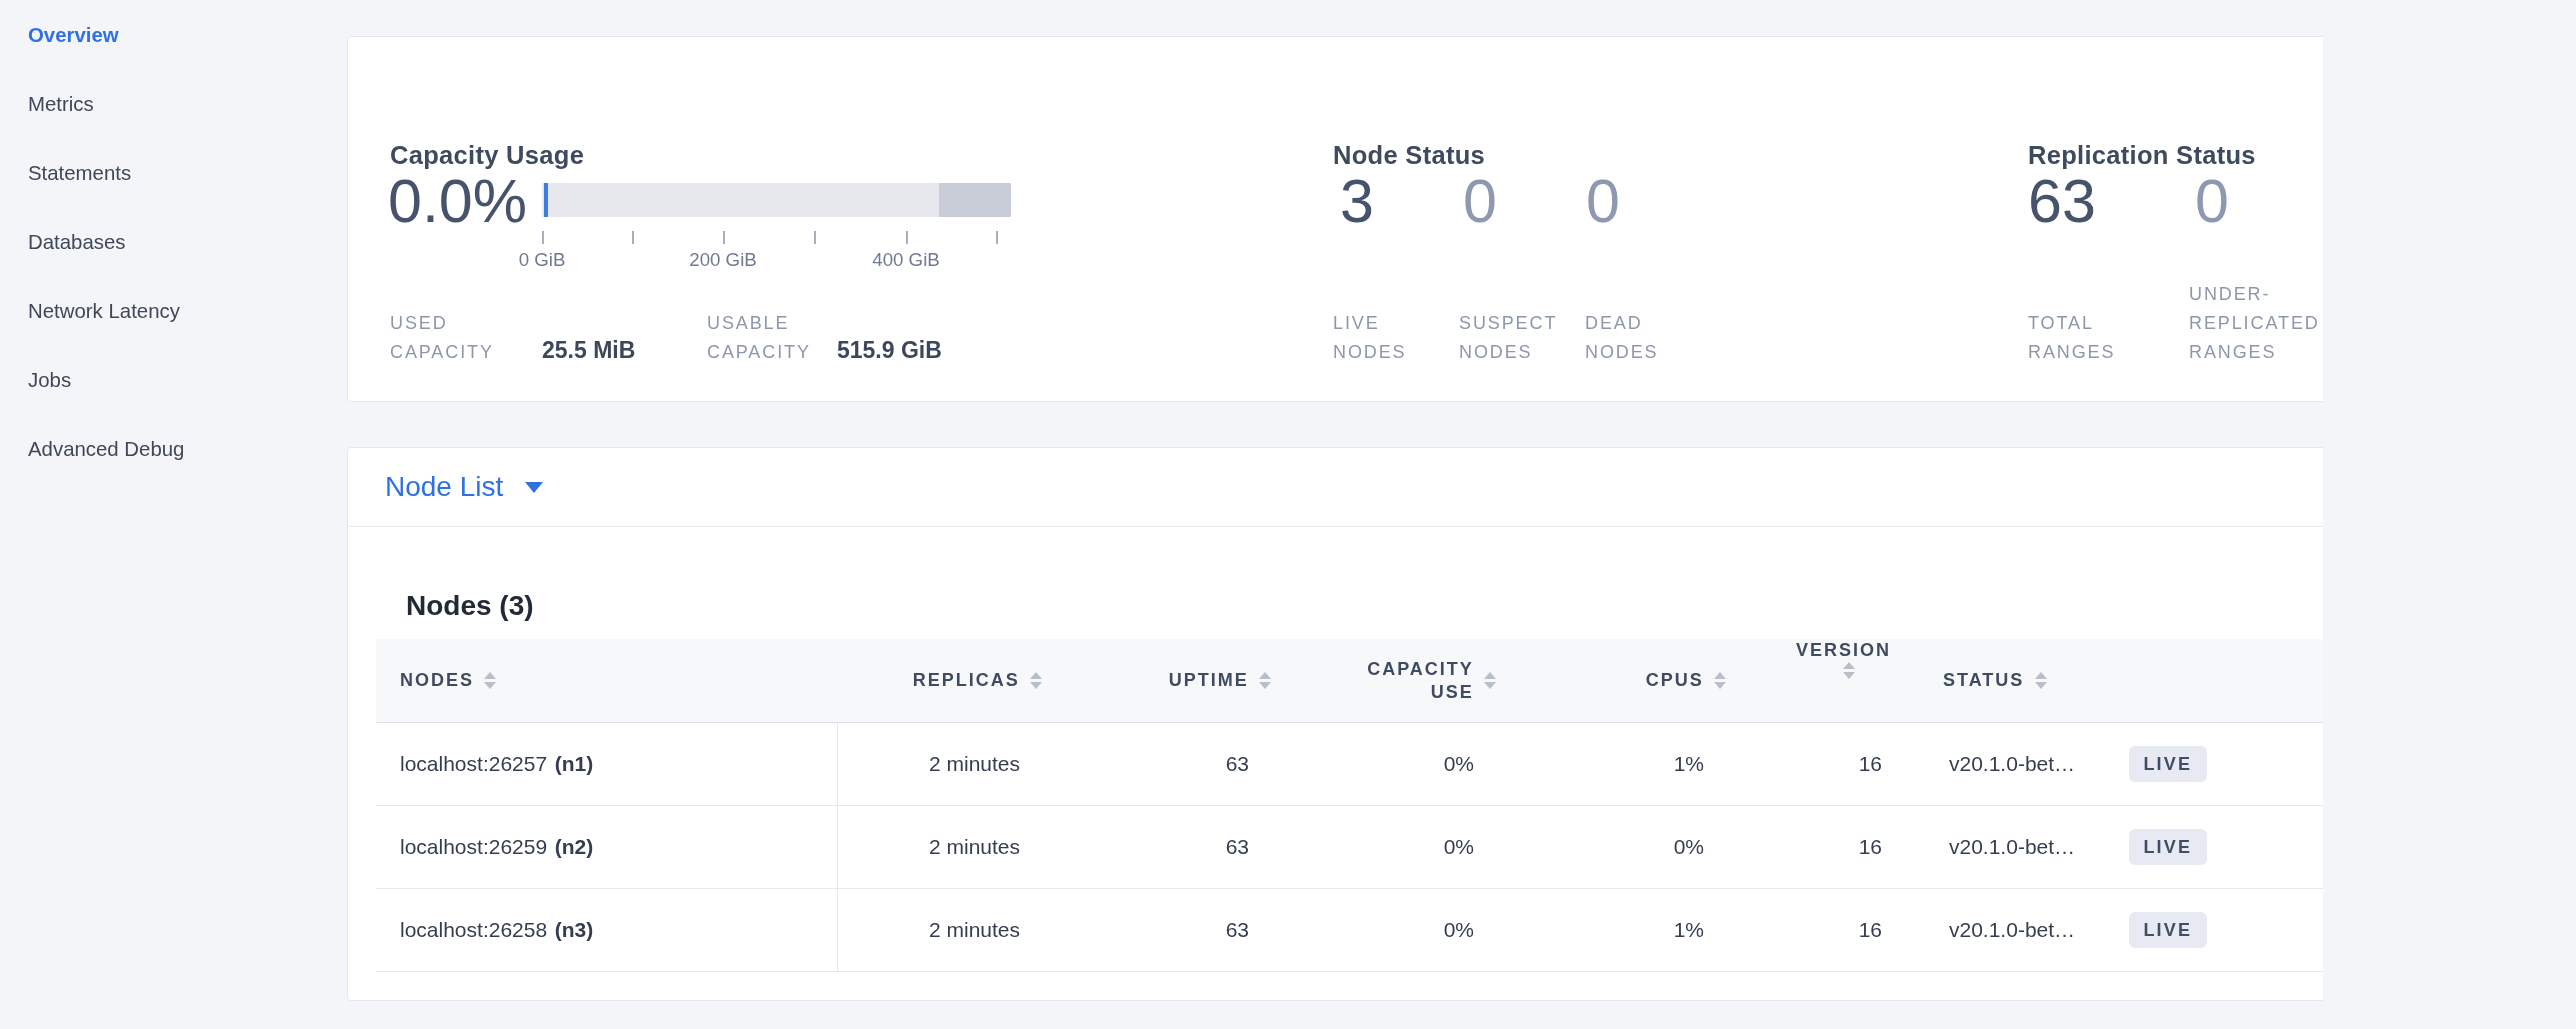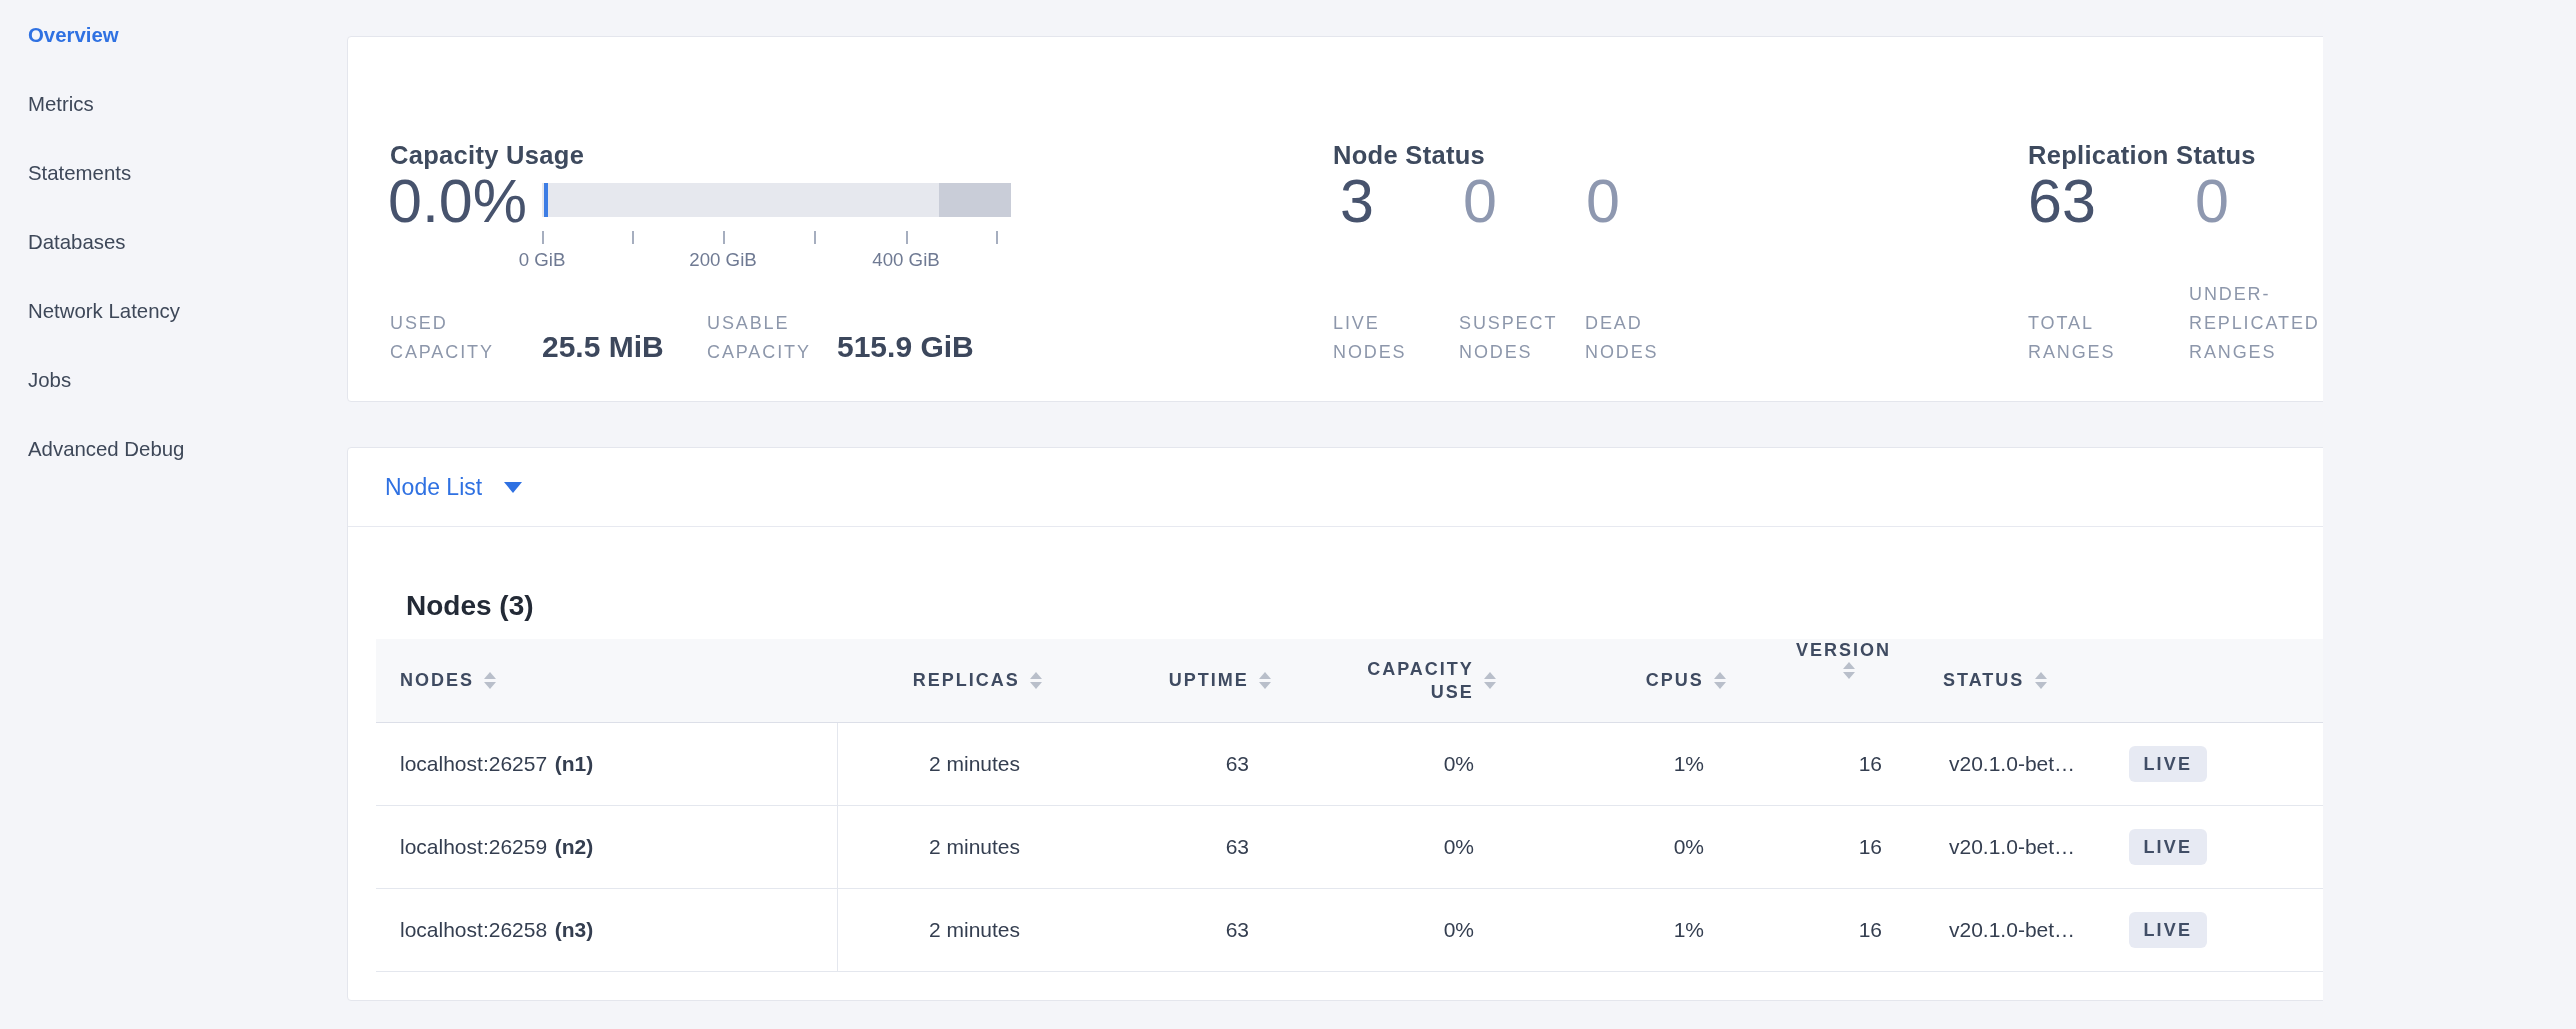--- a/index.html
+++ b/index.html
@@ -21,25 +21,25 @@
   .big.muted{color:#8e98b0;}
 
   
   .cap-bar{position:absolute;left:194px;top:146px;width:469px;height:34px;background:#e6e8ee;}
   .bar-dark{position:absolute;left:397px;top:0;width:72px;height:34px;background:#c9cdd8;}
   .bar-used{position:absolute;left:1.7px;top:0;width:4.2px;height:34px;background:#3d7de4;}
   .tick{position:absolute;top:194px;width:1.7px;height:12.7px;background:#a6aebf;}
   .tick-label{position:absolute;top:212px;font-size:18.7px;color:#6f7a93;transform:translateX(-50%);white-space:nowrap;}
 
   .stat-label{position:absolute;bottom:34px;font-size:18px;letter-spacing:1.9px;color:#8d97ab;line-height:29px;white-space:pre-line;}
-  .stat-value{position:absolute;bottom:39px;font-size:30px;font-weight:700;color:#3c475c;line-height:1;}
+  .stat-value{position:absolute;bottom:39px;font-size:23px;font-weight:700;color:#3c475c;line-height:1;}
 
   
   .nl-bar{height:79px;border-bottom:1.7px solid #e7e9f0;display:flex;align-items:center;padding-left:37px;box-sizing:border-box;cursor:pointer;}
-  .nl-label{font-size:23px;color:#2f71e2;}
+  .nl-label{font-size:28px;color:#2f71e2;}
   .caret-down{margin-left:22px;width:0;height:0;border-left:9.3px solid transparent;border-right:9.3px solid transparent;border-top:11px solid #2f71e2;}
 
   .nodes-title{position:absolute;left:58px;top:119px;font-size:28px;color:#232a36;}
 
   
   .ntable{position:absolute;left:28px;top:191px;width:2147px;}
   .thead,.tr{display:grid;grid-template-columns:462px 216px 229px 225px 230px 178px 186px 422px;}
   .thead{height:83px;background:#f7f8fa;border-bottom:1.7px solid #dcdfe8;}
   .th{display:flex;align-items:center;font-size:18px;font-weight:700;letter-spacing:2px;color:#3f4b61;cursor:pointer;}
   .th.num{justify-content:flex-end;padding-right:12px;text-align:right;}

